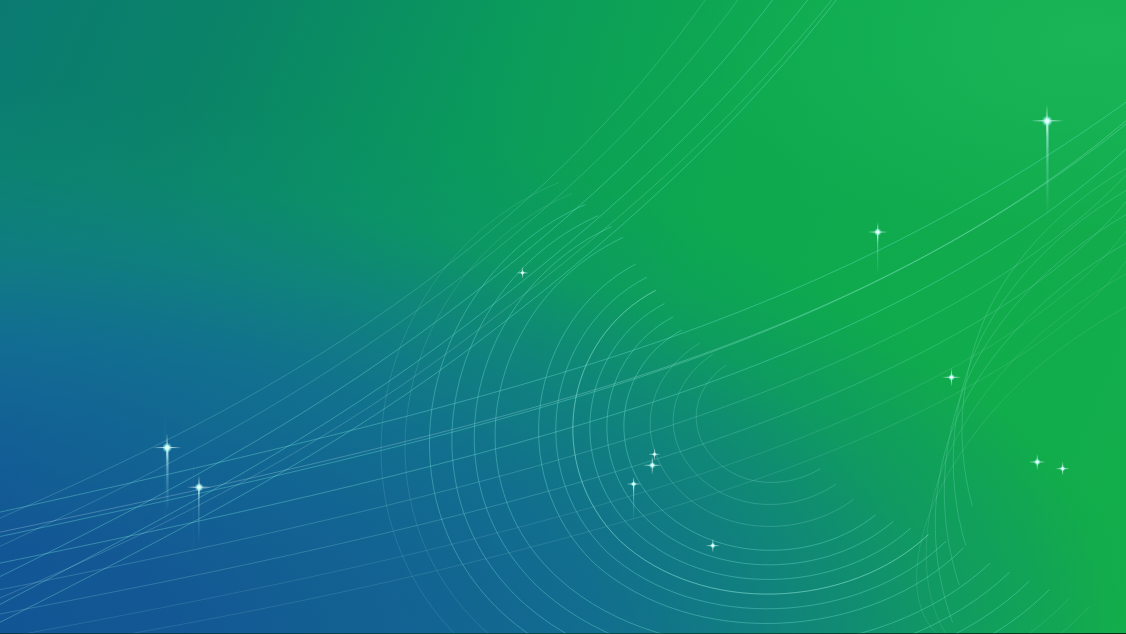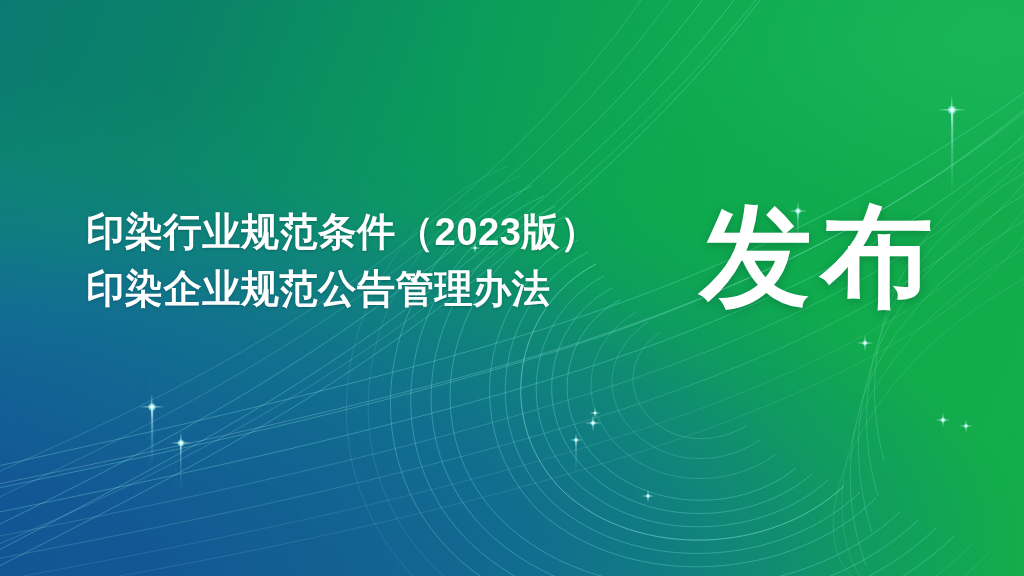--- a/index.html
+++ b/index.html
@@ -308,20 +308,15 @@
     <div class="v" style="width:1px; height:11px;"></div>
     <div class="core" style="width:4px; height:4px;"></div>
   </div>
 
   <div class="spark" style="left:468px; top:241px; width:14px; height:14px;">
     <div class="h" style="width:11px; height:1px;"></div>
     <div class="v" style="width:1px; height:11px;"></div>
     <div class="core" style="width:4px; height:4px;"></div>
   </div>
 
-  <div class="headline">
-    <span class="line">印染行业规范条件（2023版）</span>
-    <span class="line">印染企业规范公告管理办法</span>
-  </div>
-
-  <div class="stamp">发布</div>
+
 
 </div>
 
 </body></html>

